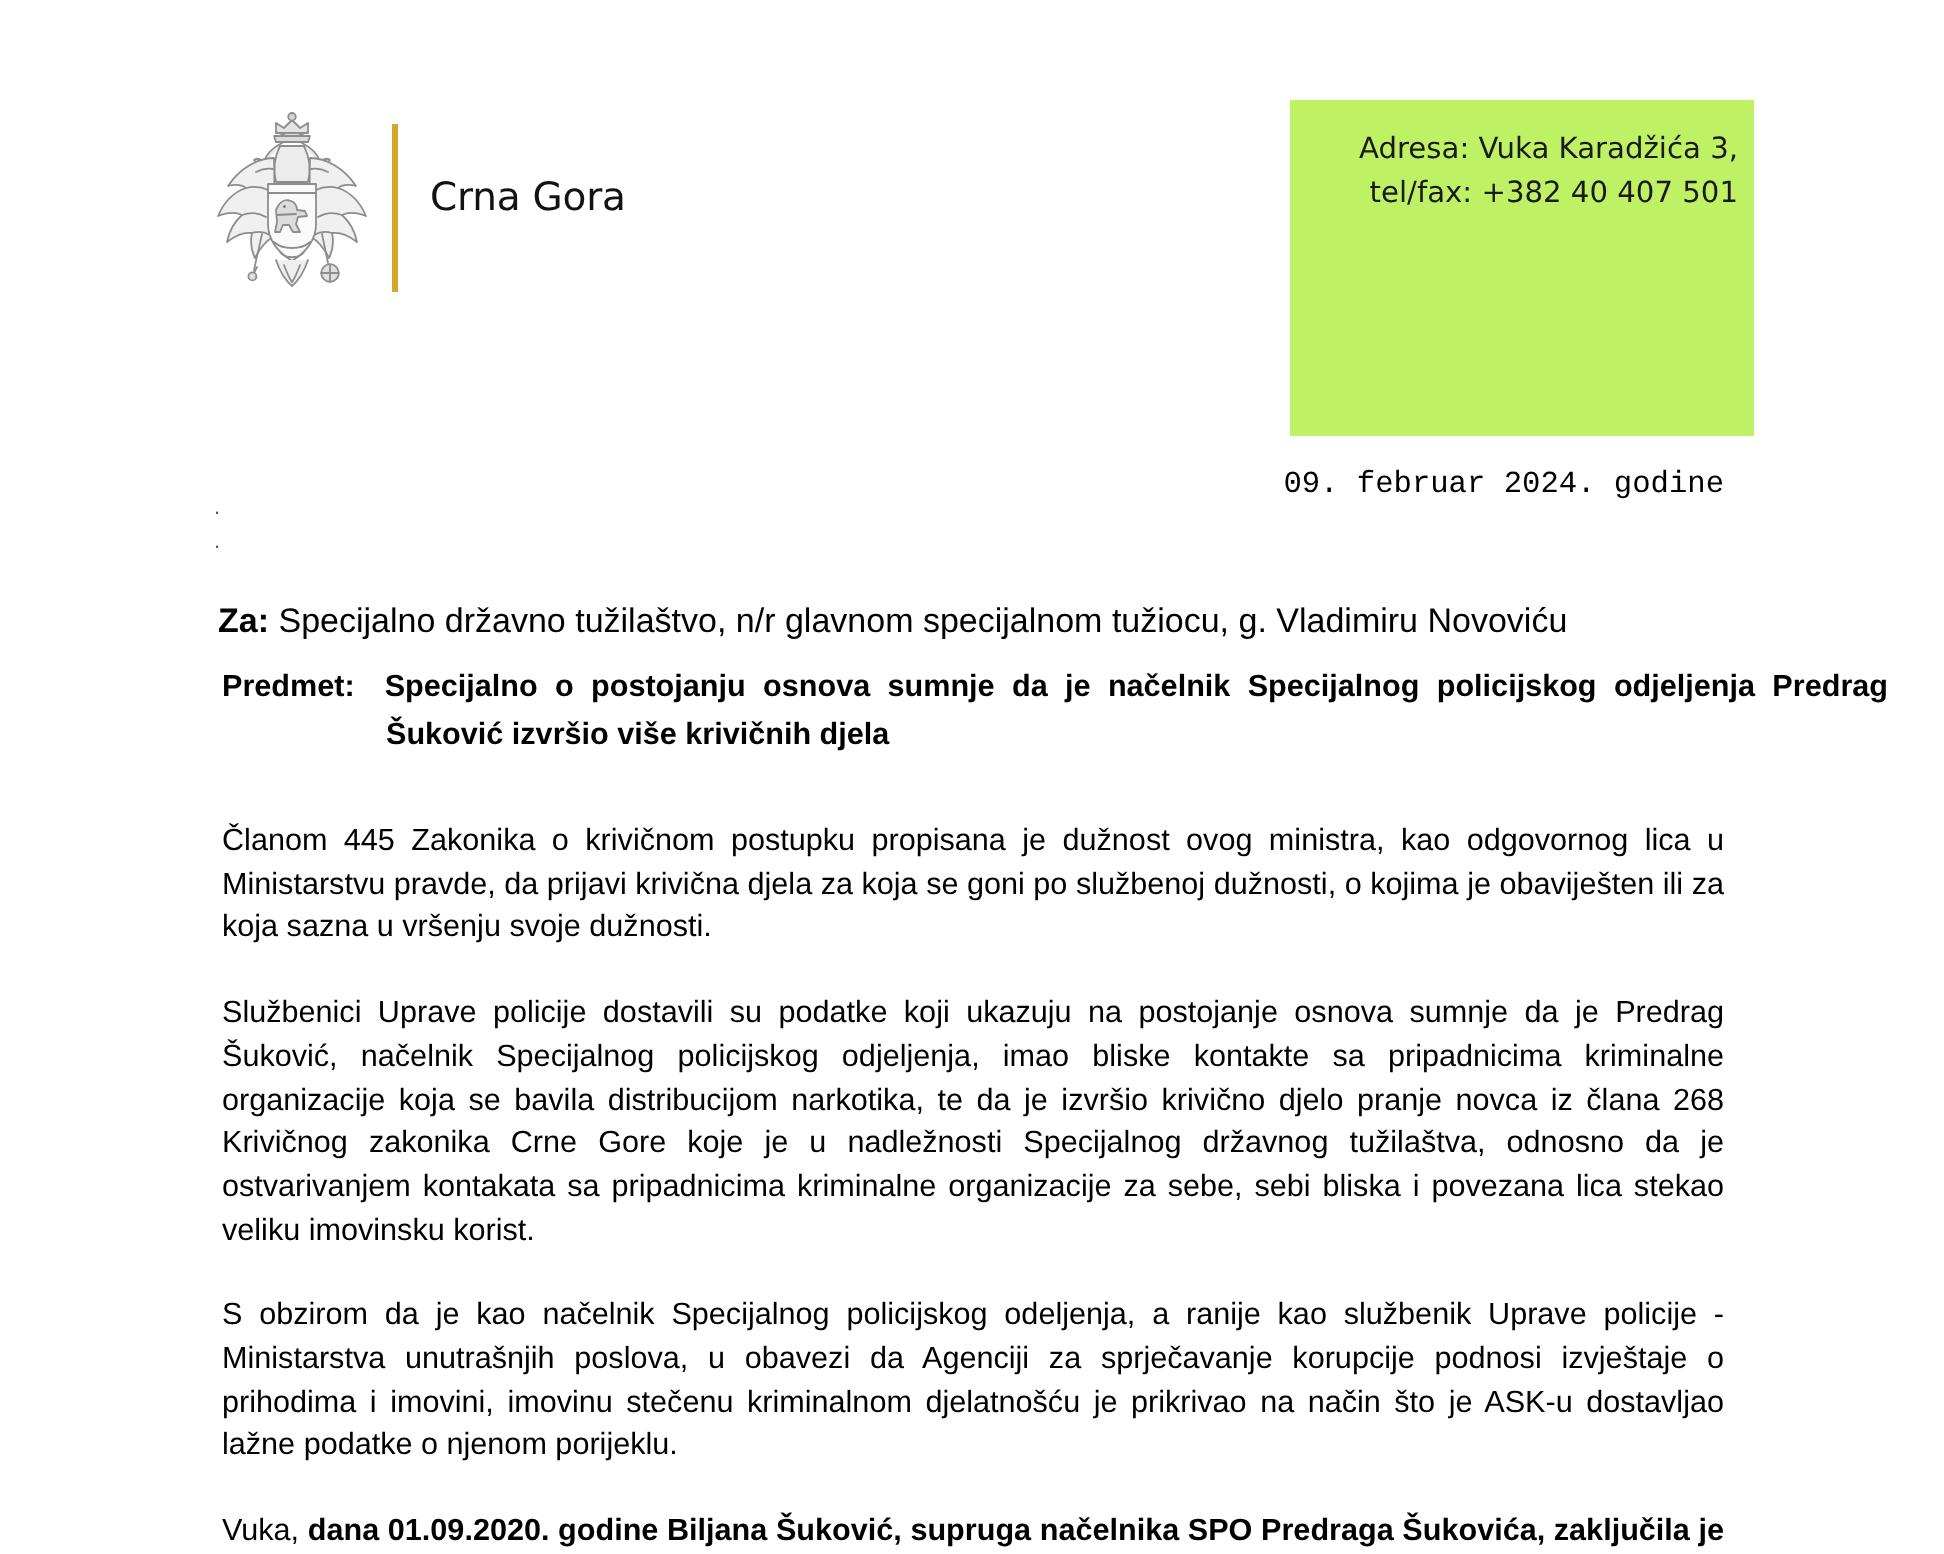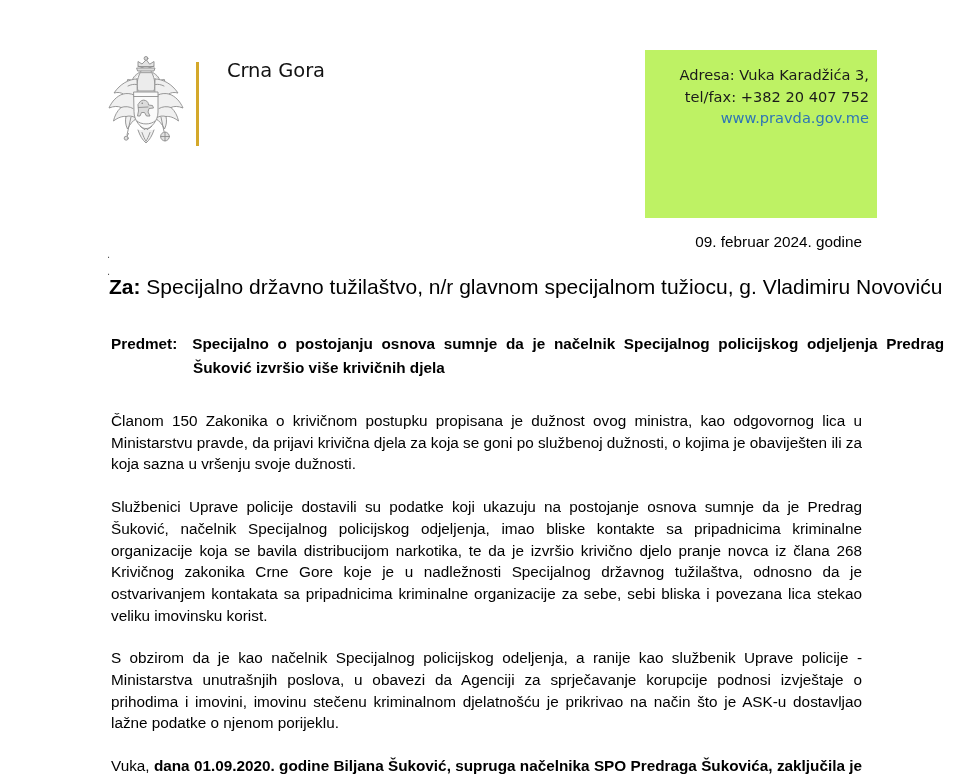--- a/index.html
+++ b/index.html
@@ -39,23 +39,23 @@
   .coat-of-arms svg { display: block; }
   .brand-divider {
     width: 3px;
     background: #d4a82a;
     margin-left: 8px;
     margin-top: 7px;
     margin-bottom: 1px;
     flex: none;
   }
   .brand-text {
-    margin-left: 28px;
+    margin-left: 16px;
     display: flex;
-    flex-direction: row;
+    flex-direction: column;
     justify-content: center;
     padding-bottom: 6px;
     gap: 36px;
   }
   .brand-line {
     font-family: "DejaVu Sans", sans-serif;
     font-size: 19.5px;
     font-weight: 400;
     line-height: 31px;
     color: #121212;
@@ -94,36 +94,37 @@
     width: 751px;
   }
 
   .date-line {
     position: absolute;
     left: 0; top: 232px;
     width: 751px;
     text-align: right;
     font-size: 15.3px;
     line-height: 20px;
+    font-family: Liberation Mono, monospace;
   }
 
   .dot-marks {
     position: absolute;
     left: -4px;
     top: 246px;
     font-size: 11px;
     line-height: 17px;
     color: #555;
   }
 
   .recipient-line {
     position: absolute;
-    left: -2px; top: 276px;
+    left: -2px; top: 300px;
     width: 760px;
-    font-size: 21px;
+    font-size: 17px;
     line-height: 21px;
     white-space: nowrap;
   }
 
   .subject-block {
     position: absolute;
     left: 0; top: 332px;
     width: 751px;
     font-size: 15.3px;
     line-height: 23.5px;
@@ -227,22 +228,21 @@
     <div class="brand-divider"></div>
 
     <div class="brand-text">
       <div class="brand-line">Crna Gora</div>
     </div>
   </div>
 
   <div class="address-panel">
     <div class="address-block">
       <div>Adresa: Vuka Karadžića 3,</div>
-      <div>tel/fax: +382 20 407 752</div>
-      <div class="address-url">www.pravda.gov.me</div>
+      <div>tel/fax: +382 40 407 501</div>
     </div>
   </div>
 </div>
 
 <div class="page-body">
 
   <div class="date-line">09. februar 2024. godine</div>
 
   <div class="dot-marks">
     <div>.</div>
@@ -252,21 +252,21 @@
   <div class="recipient-line">
     <b>Za:</b><span>&nbsp;</span><span>Specijalno državno tužilaštvo, n/r glavnom specijalnom tužiocu, g. Vladimiru Novoviću</span>
   </div>
 
   <div class="subject-block">
     <span class="subject-label">Predmet:</span><span>Specijalno o postojanju osnova sumnje da je načelnik Specijalnog policijskog odjeljenja Predrag Šuković izvršio više krivičnih djela</span>
   </div>
 
   <div class="paragraphs">
 
-    <p class="para">Članom 150 Zakonika o krivičnom postupku propisana je dužnost ovog ministra, kao odgovornog lica u Ministarstvu pravde, da prijavi krivična djela za koja se goni po službenoj dužnosti, o kojima je obaviješten ili za koja sazna u vršenju svoje dužnosti.</p>
+    <p class="para">Članom 445 Zakonika o krivičnom postupku propisana je dužnost ovog ministra, kao odgovornog lica u Ministarstvu pravde, da prijavi krivična djela za koja se goni po službenoj dužnosti, o kojima je obaviješten ili za koja sazna u vršenju svoje dužnosti.</p>
 
     <p class="para">Službenici Uprave policije dostavili su podatke koji ukazuju na postojanje osnova sumnje da je Predrag Šuković, načelnik Specijalnog policijskog odjeljenja, imao bliske kontakte sa pripadnicima kriminalne organizacije koja se bavila distribucijom narkotika, te da je izvršio krivično djelo pranje novca iz člana 268 Krivičnog zakonika Crne Gore koje je u nadležnosti Specijalnog državnog tužilaštva, odnosno da je ostvarivanjem kontakata sa pripadnicima kriminalne organizacije za sebe, sebi bliska i povezana lica stekao veliku imovinsku korist.</p>
 
     <p class="para">S obzirom da je kao načelnik Specijalnog policijskog odeljenja, a ranije kao službenik Uprave policije - Ministarstva unutrašnjih poslova, u obavezi da Agenciji za sprječavanje korupcije podnosi izvještaje o prihodima i imovini, imovinu stečenu kriminalnom djelatnošću je prikrivao na način što je ASK-u dostavljao lažne podatke o njenom porijeklu.</p>
 
     <p class="para last"><span>Vuka,</span><span>&nbsp;</span><b>dana 01.09.2020. godine Biljana Šuković, supruga načelnika SPO Predraga Šukovića, zaključila je u svojstvu kupca ugovor o kupoprodaji nepokretnosti sa privrednim društvom Grupa 219 DOO iz Podgorice kao prodavcem</b></p>
 
   </div>
 </div>
 

